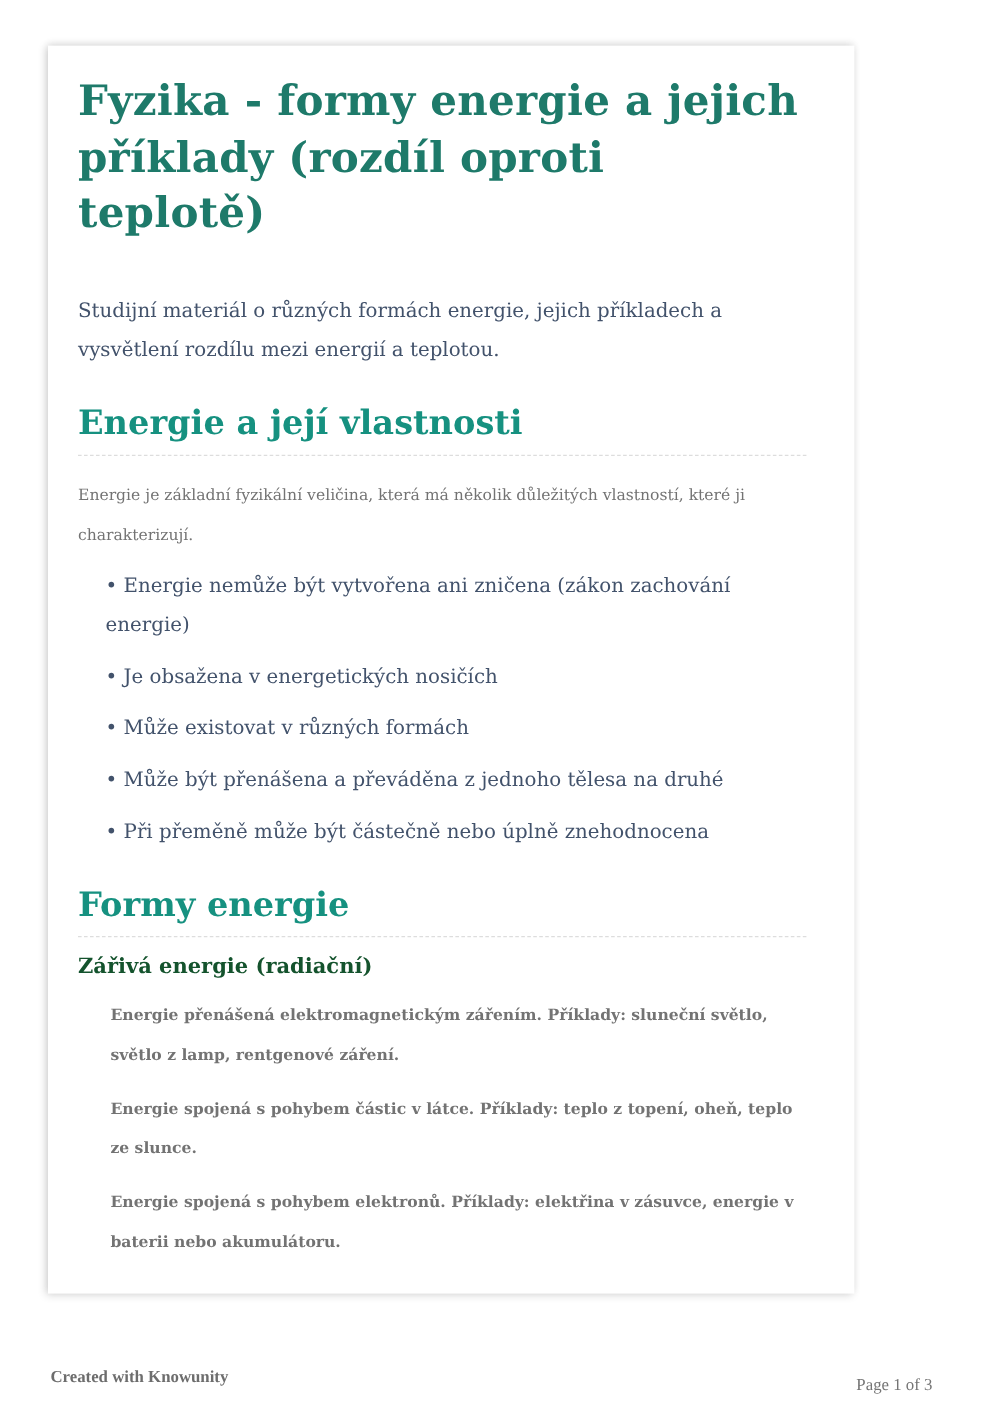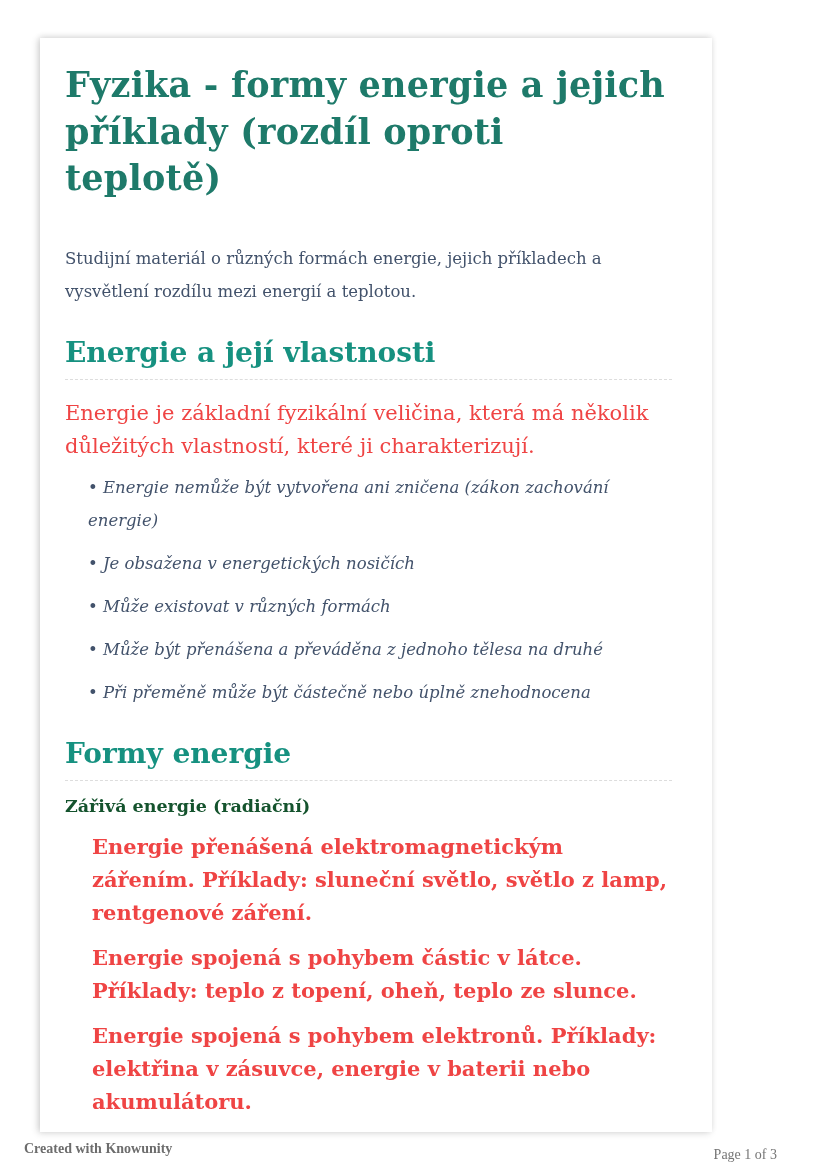--- a/index.html
+++ b/index.html
@@ -43,55 +43,54 @@
     margin: 27px 0 0 0;
     font-size: 28px;
     line-height: 36px;
     font-weight: bold;
     color: #169180;
     padding-bottom: 8px;
     border-bottom: 1px dashed #dddddd;
   }
   .para {
     margin: 17px 0 0 0;
-    font-size: 21px;
+    font-size: 13px;
     line-height: 33px;
-    color: #ef4444;
+    color: #737373;
   }
   ul.props {
     list-style: none;
     margin: 8px 0 0 0;
     padding: 0 0 0 23px;
   }
   ul.props li {
     font-size: 16.5px;
     line-height: 33px;
     color: #42526b;
     margin-bottom: 10px;
-    font-style: italic;
   }
   ul.props li::before {
     content: "\2022\00a0";
     color: #42526b;
   }
   .subsection-heading {
     margin: 13px 0 0 0;
     font-size: 17.5px;
     line-height: 24px;
     font-weight: bold;
     color: #14532d;
   }
   .para.indent {
     margin-left: 27px;
     margin-top: 12px;
     font-weight: bold;
   }
   .footer-left {
     position: absolute;
-    left: 24px;
+    left: 42px;
     top: 1141px;
     font-family: "Liberation Serif", serif;
     font-size: 14px;
     font-weight: bold;
     color: #6d6d6d;
   }
   .footer-right {
     position: absolute;
     right: 51px;
     top: 1147px;

